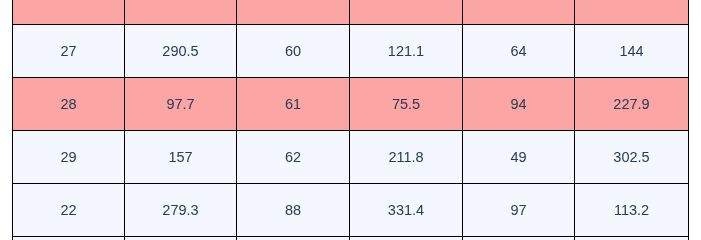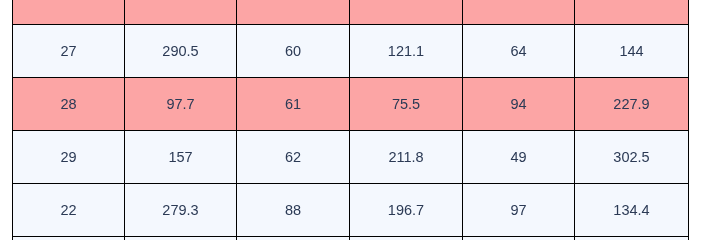--- a/index.html
+++ b/index.html
@@ -94,23 +94,23 @@
         <td>211.8</td>
         <td>49</td>
         <td>302.5</td>
       </tr>
 
 
       <tr class="row-odd">
         <td>22</td>
         <td>279.3</td>
         <td>88</td>
-        <td>196.7</td>
+        <td>331.4</td>
         <td>97</td>
-        <td>134.4</td>
+        <td>113.2</td>
       </tr>
 
 
       <tr class="row-odd">
         <td>33</td>
         <td>79.8</td>
         <td>66</td>
         <td>109</td>
         <td></td>
         <td></td>

